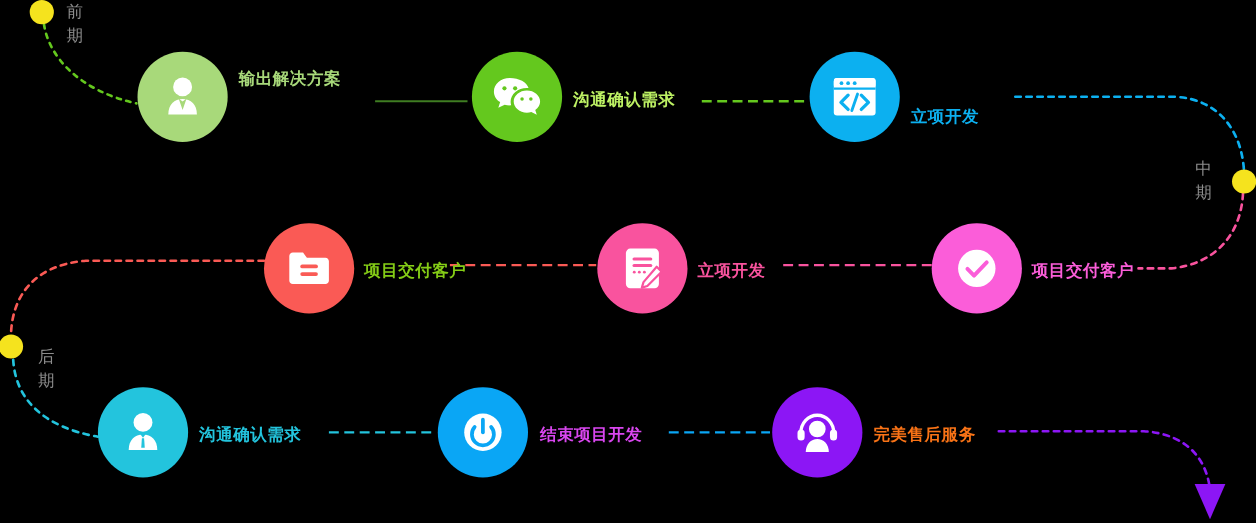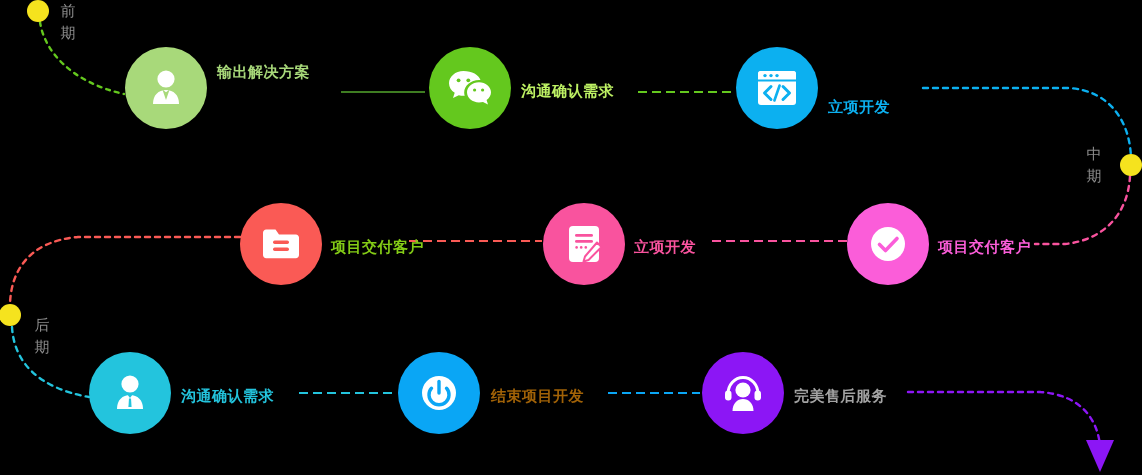--- a/index.html
+++ b/index.html
@@ -179,26 +179,26 @@
   </div>
   <div class="label" style="left:181px; top:385px; color:#23c4dd;">沟通确认需求</div>
 
   <div class="node" style="left:398px; top:352px; width:82px; height:82px; background:#0aa6f5;">
     <svg width="44" height="44" viewBox="0 0 44 44">
       <circle cx="22" cy="22" r="17" fill="#ffffff"></circle>
       <path d="M14.5 17.2 A 10 10 0 1 0 29.5 17.2" fill="none" stroke="#0aa6f5" stroke-width="3.4" stroke-linecap="round"></path>
       <line x1="22" y1="10.5" x2="22" y2="22" stroke="#0aa6f5" stroke-width="3.4" stroke-linecap="round"></line>
     </svg>
   </div>
-  <div class="label" style="left:491px; top:385px; color:#a16207;">结束项目开发</div>
+  <div class="label" style="left:491px; top:385px; color:#d946ef;">结束项目开发</div>
 
   <div class="node" style="left:702px; top:352px; width:82px; height:82px; background:#8c16f5;">
     <svg width="44" height="42" viewBox="0 0 44 42">
       <path d="M7 22 C7 12.6 13.7 5.5 22 5.5 C30.3 5.5 37 12.6 37 22" fill="none" stroke="#ffffff" stroke-width="3"></path>
       <rect x="4" y="18.5" width="6.5" height="10" rx="3.2" fill="#ffffff"></rect>
       <rect x="33.5" y="18.5" width="6.5" height="10" rx="3.2" fill="#ffffff"></rect>
       <circle cx="22" cy="18" r="7.6" fill="#ffffff"></circle>
       <path d="M11.5 39 C11.5 31.5 16.3 27 22 27 C27.7 27 32.5 31.5 32.5 39 Z" fill="#ffffff"></path>
     </svg>
   </div>
-  <div class="label" style="left:794px; top:385px; color:#a3a3a3;">完美售后服务</div>
+  <div class="label" style="left:794px; top:385px; color:#f97316;">完美售后服务</div>
 
 </div>
 
 </body></html>

